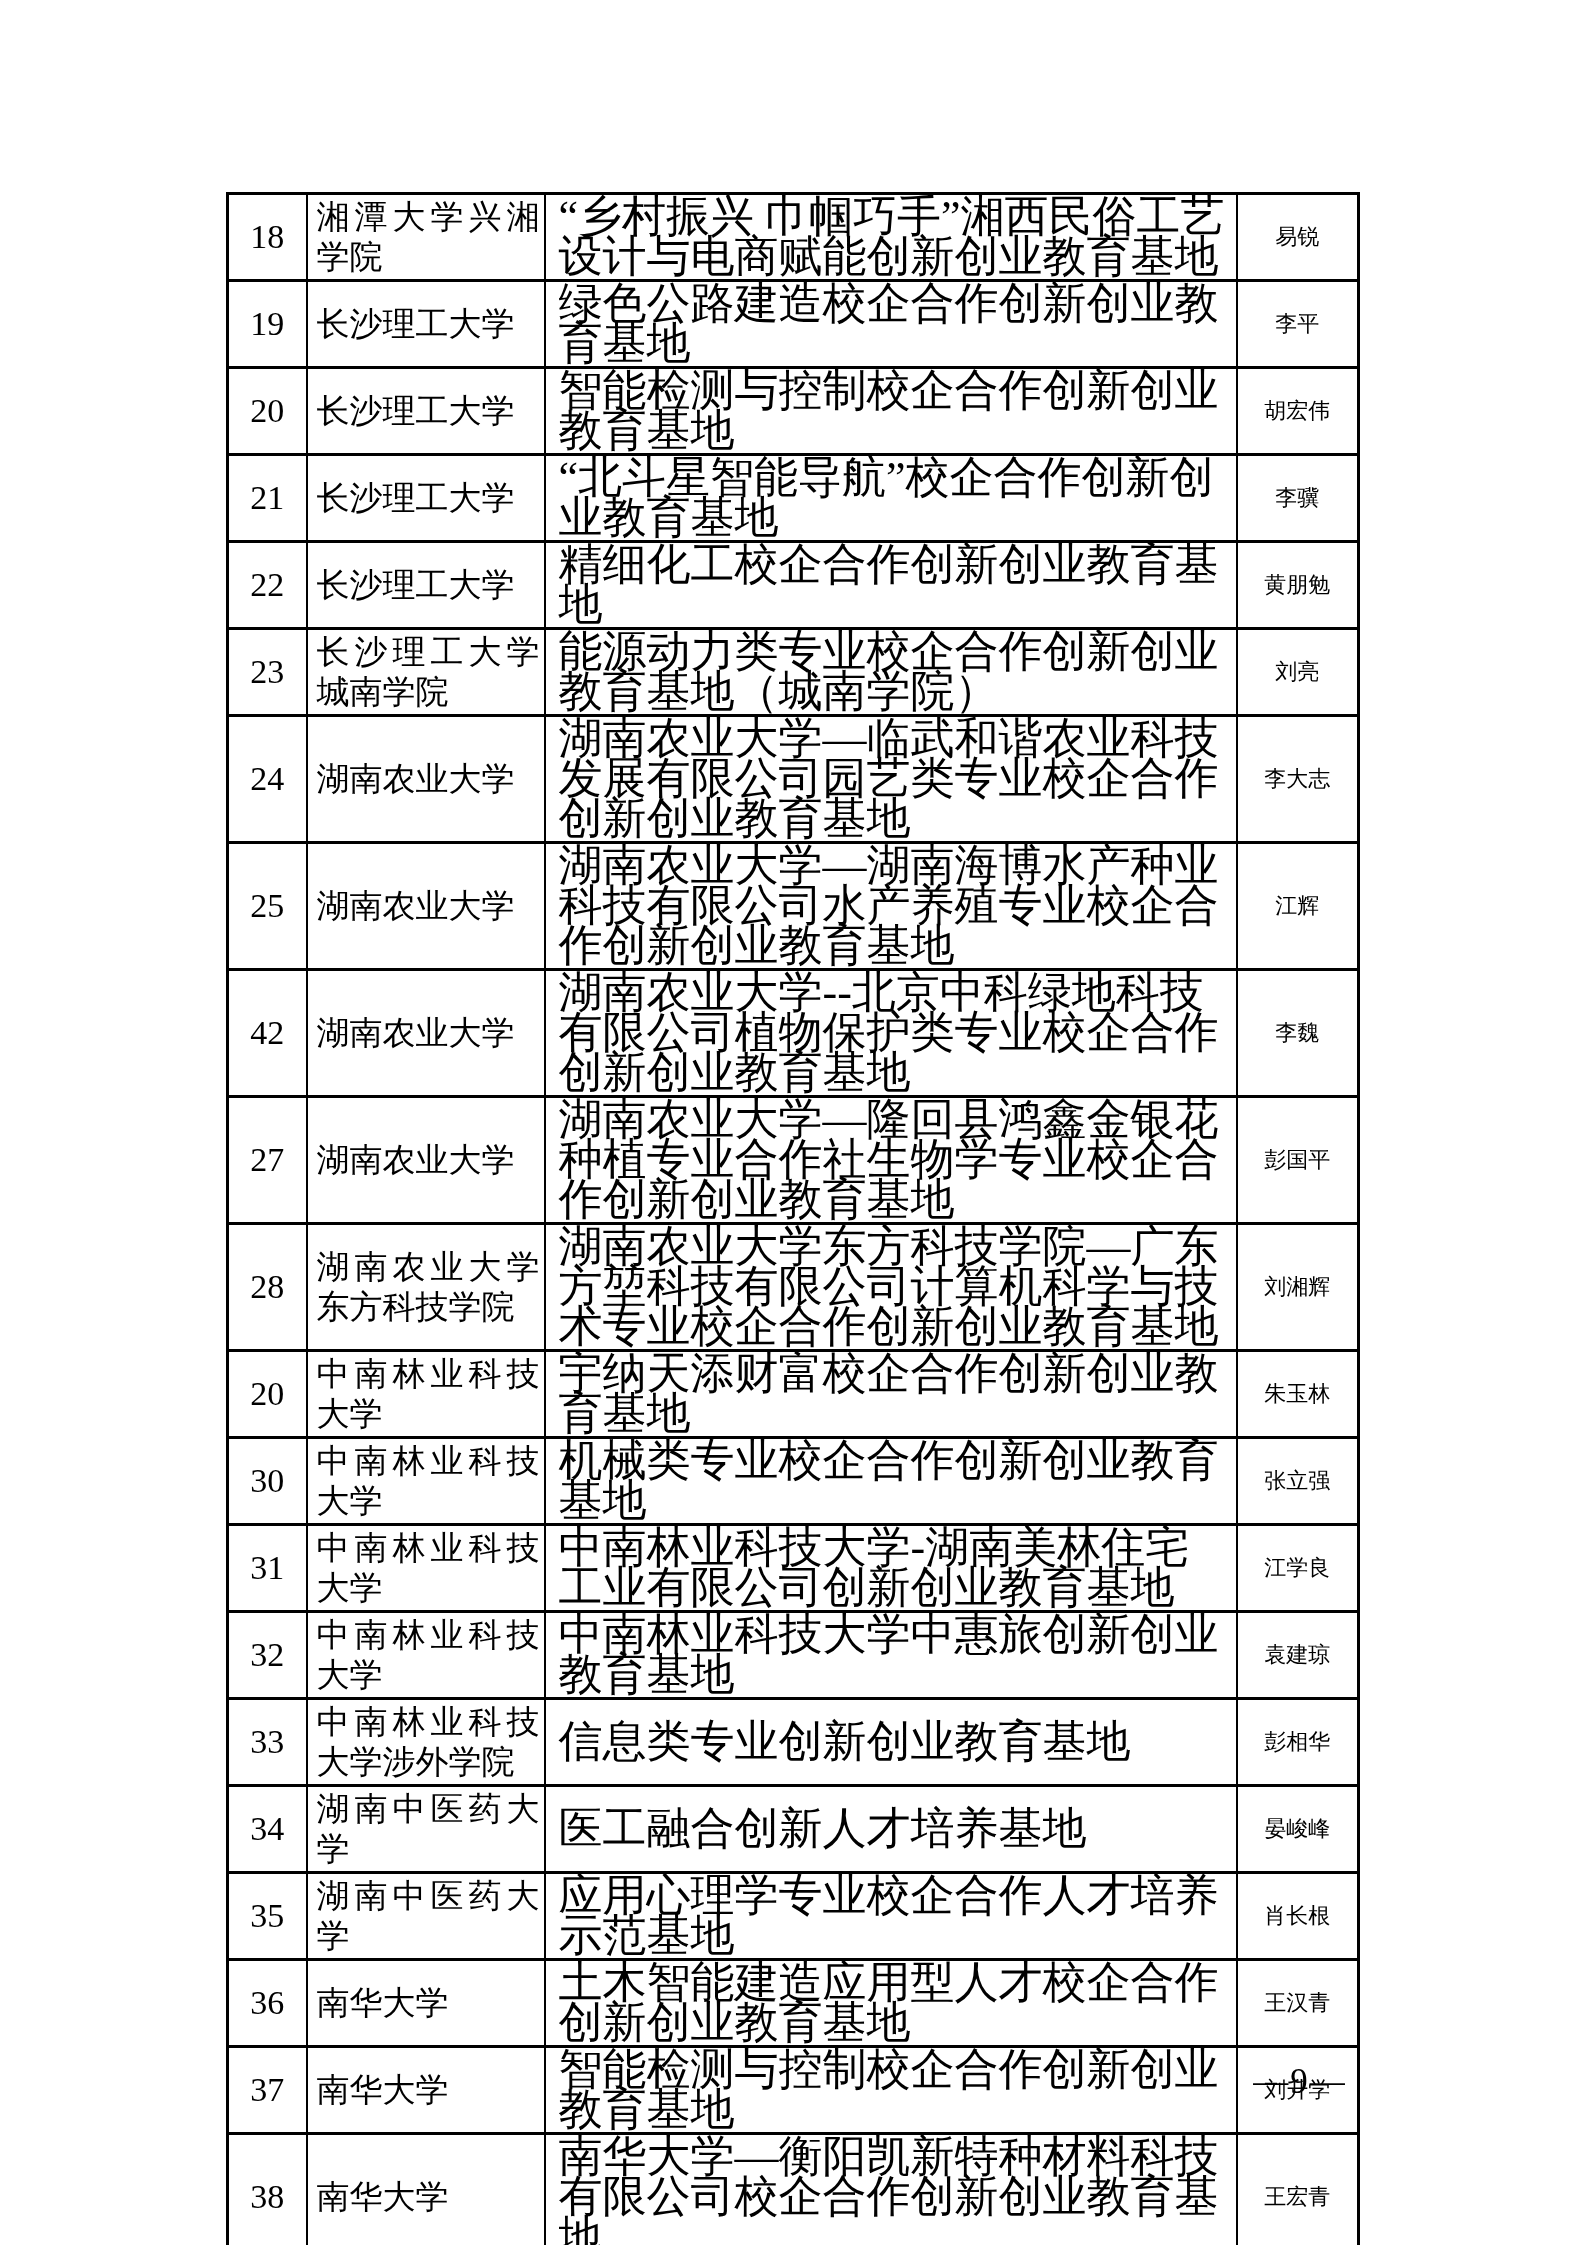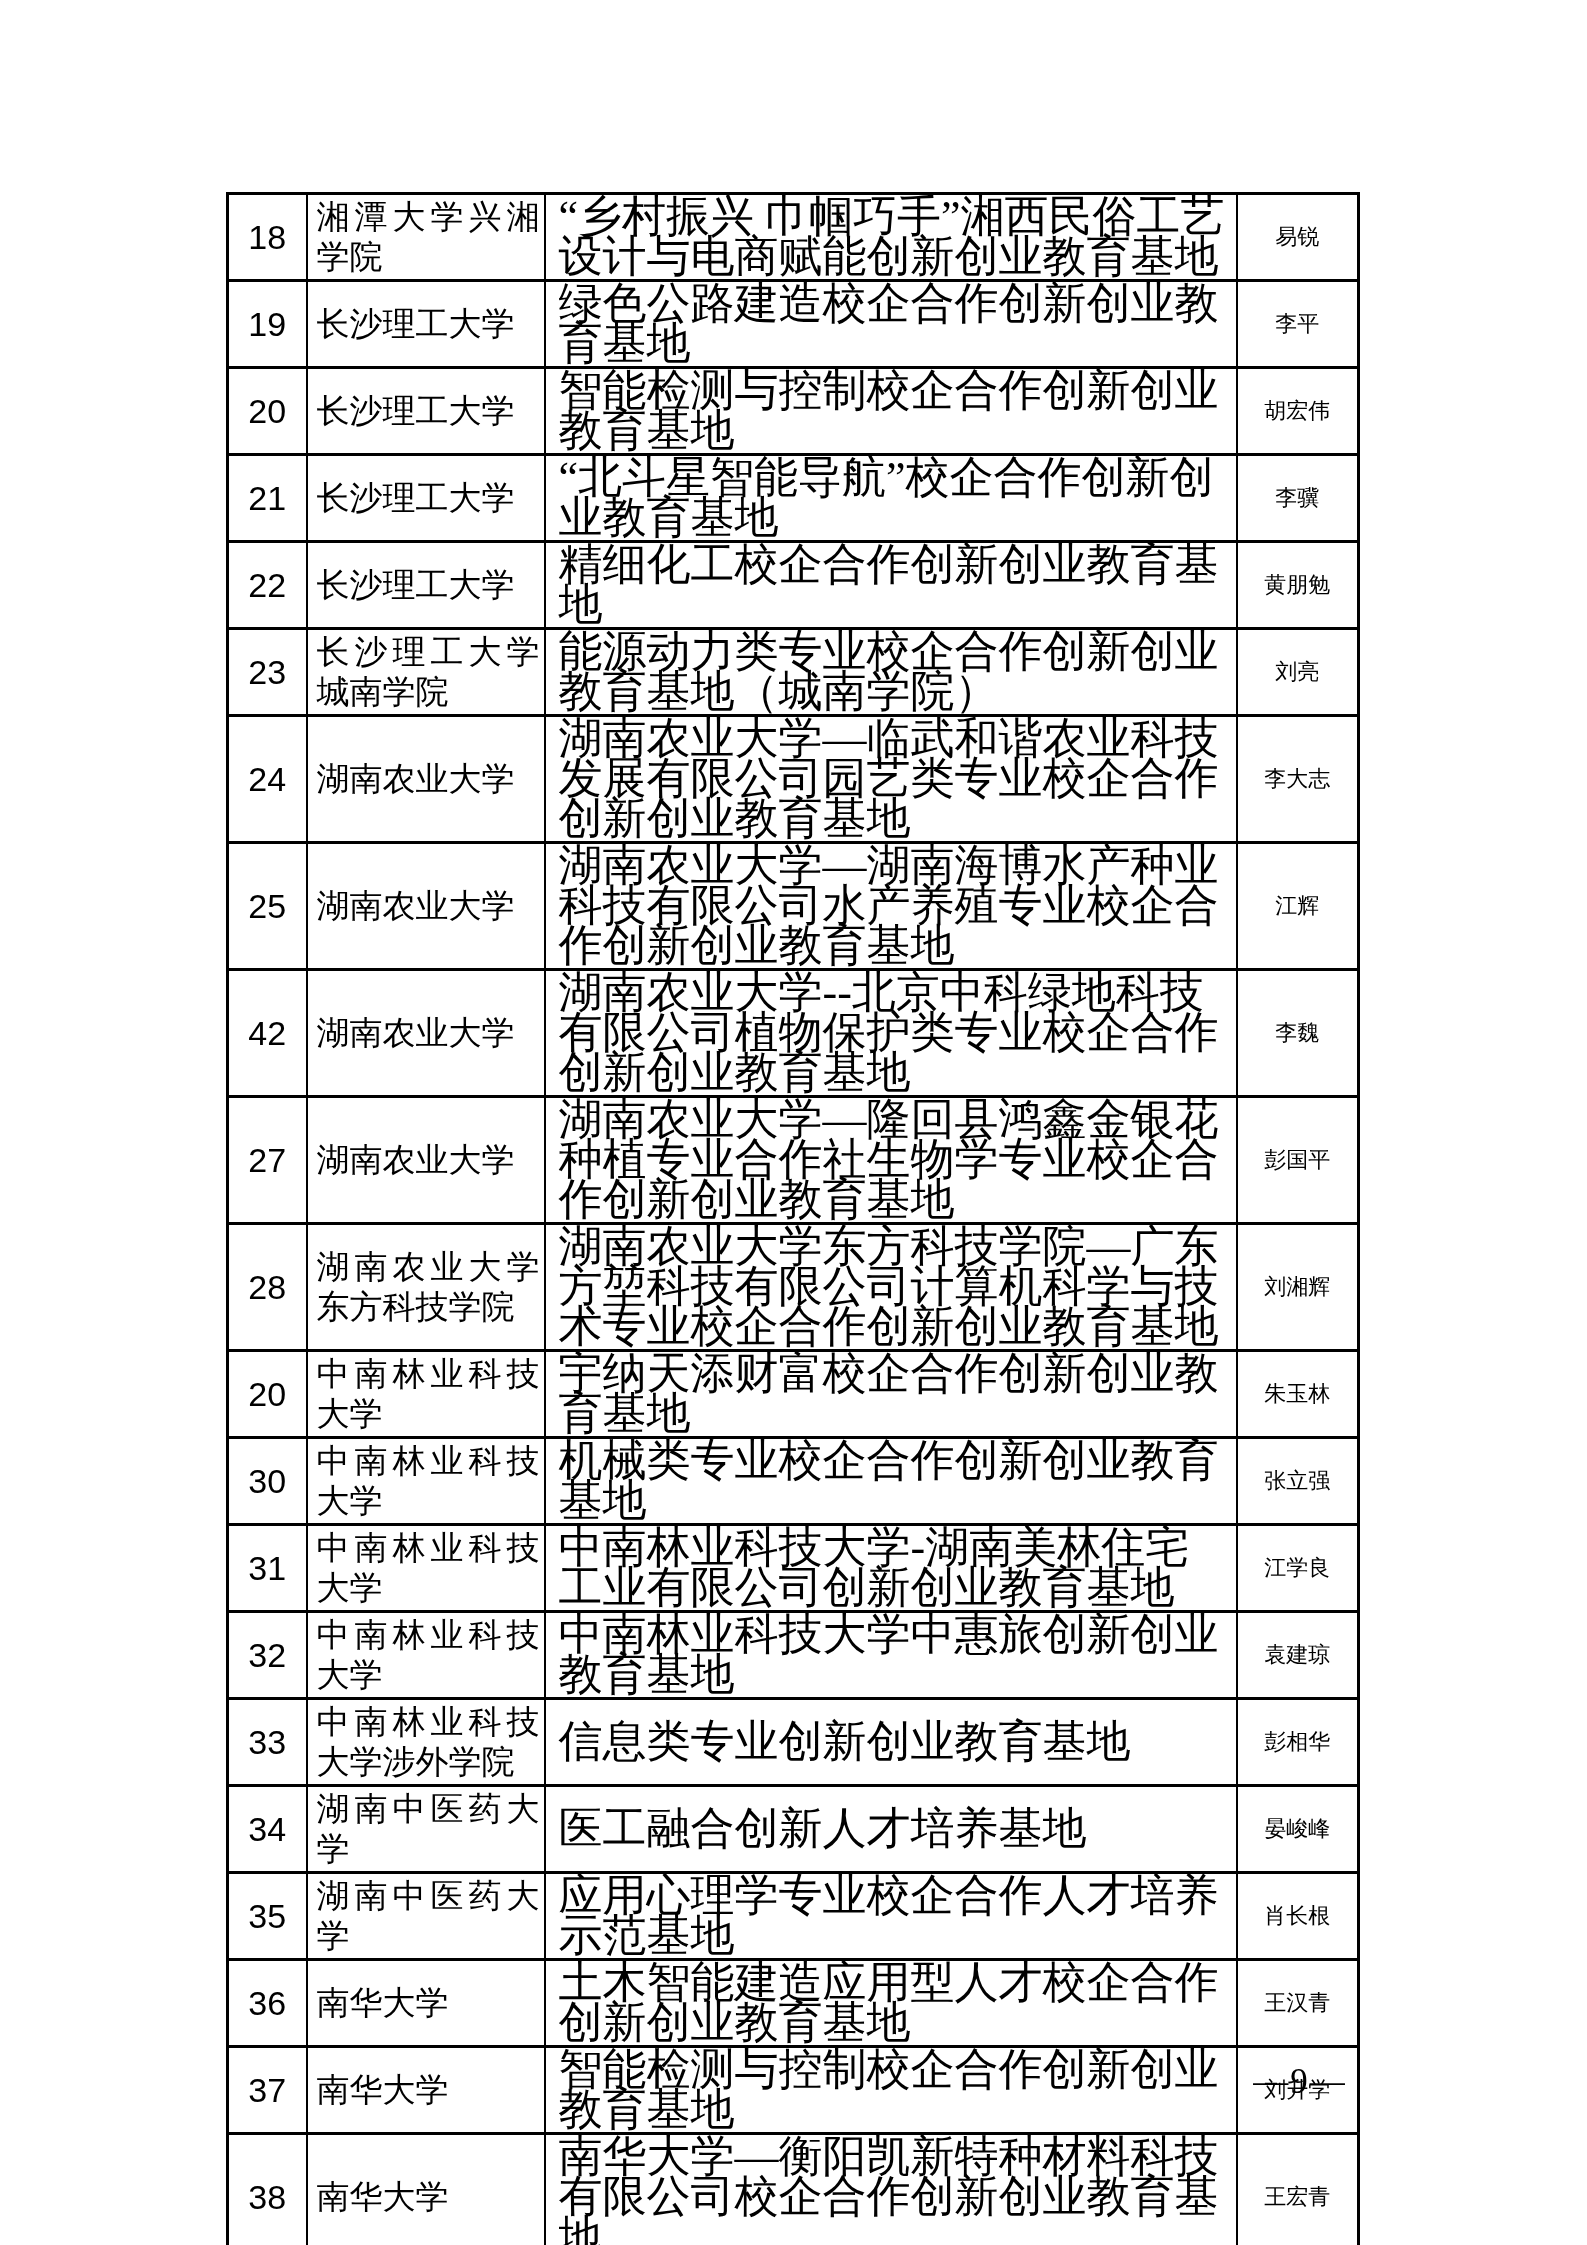--- a/index.html
+++ b/index.html
@@ -35,21 +35,21 @@
     border-bottom-width: 3px;
     vertical-align: middle;
     height: 81px;
     box-sizing: border-box;
     word-break: break-all;
     line-height: 40px;
   }
   td.cell-no {
     text-align: center;
     font-size: 34px;
-    font-family: Liberation Sans, sans-serif;
+    font-family: Liberation Serif, serif;
   }
   td.cell-university {
     font-size: 33px;
     padding: 2px 4px 2px 9px;
     text-align: justify;
     margin-top: 40px;
   }
   td.cell-base {
     font-size: 44px;
     padding: 2px 10px 2px 13px;

